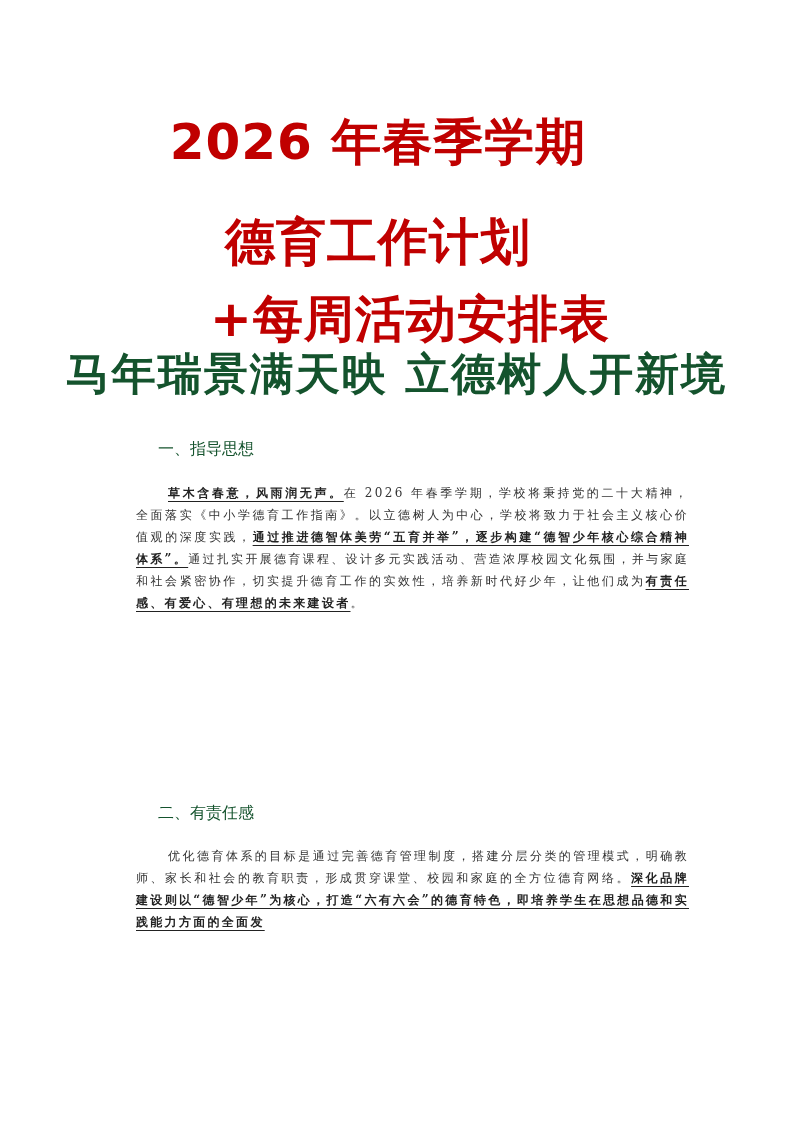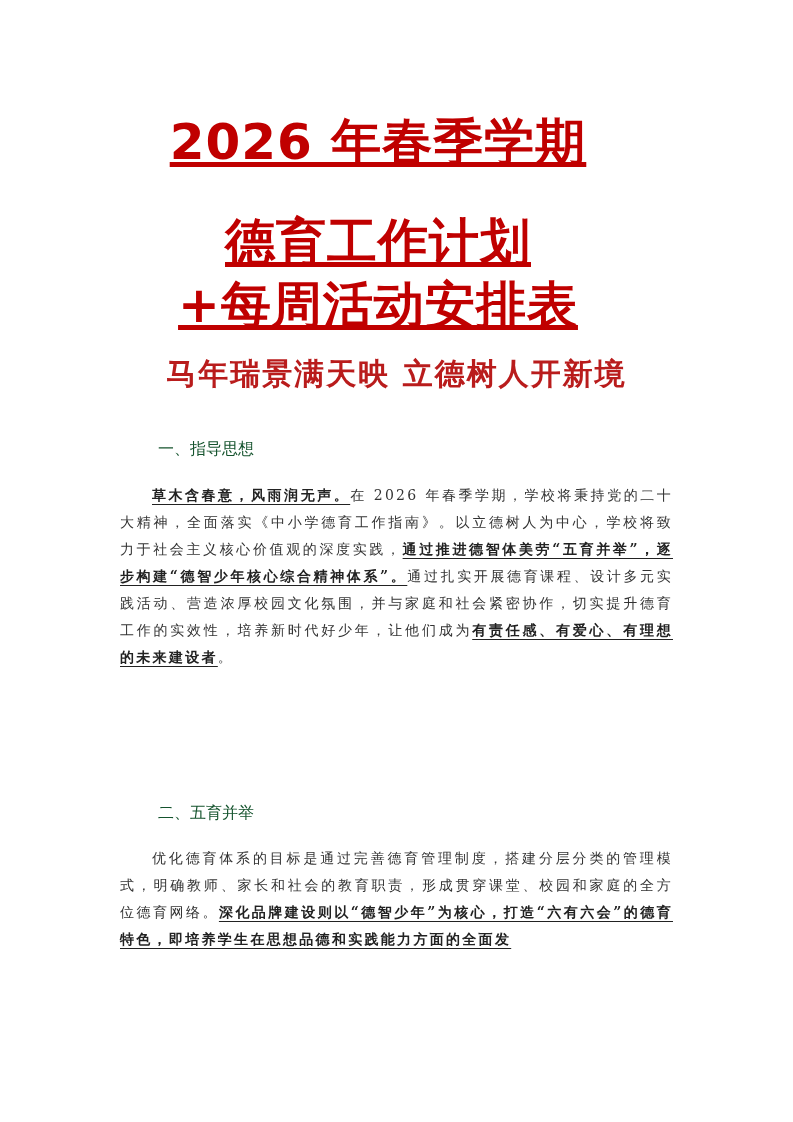--- a/index.html
+++ b/index.html
@@ -1,42 +1,42 @@
 <!DOCTYPE html>
 <html><head>
 <meta charset="utf-8">
 <style>
   html, body { margin:0; padding:0; background:#ffffff; }
   body { width:793px; height:1122px; position:relative; overflow:hidden;
          font-family:"DejaVu Serif","Liberation Serif",serif; color:#222; }
   .title { position:absolute; left:0; width:756px; text-align:center;
            font-family:"DejaVu Sans","Liberation Sans",sans-serif; font-weight:bold;
-           color:#c00000; font-size:50px; line-height:60px; letter-spacing:1px;text-decoration:underline; }
+           color:#c00000; font-size:50px; line-height:60px; letter-spacing:1px; }
   .t1 { top:112px; }
   .t2 { top:192px;margin-top:20px; }
-  .t3 { top:275px; }
+  .t3 { top:289px;padding-left:32px; }
   .subtitle { position:absolute; left:0; width:793px; top:352px; text-align:center;
               font-family:"DejaVu Serif","Liberation Serif",serif; font-weight:bold;
-              color:#b91c1c; font-size:30px; line-height:44px; letter-spacing:2px; }
+              color:#14532d; font-size:44px; line-height:44px; letter-spacing:2px; }
   .heading { position:absolute; left:158px; font-size:16px; line-height:24px; color:#14532d; }
   .h1 { top:437px; }
   .h2 { top:801px; }
-  .para { position:absolute; left:120px; width:553px; font-size:14px;
-          line-height:27px; text-align:justify; text-indent:32px; color:#333;
+  .para { position:absolute; left:136px; width:553px; font-size:12px;
+          line-height:22px; text-align:justify; text-indent:32px; color:#333;
           letter-spacing:2.3px; }
   .p1 { top:482px; }
   .p2 { top:845px; }
   .u { text-decoration:underline; text-underline-offset:4px; font-weight:bold; color:#222; }
 </style>
 </head>
 <body>
 
 <div class="title t1">2026 年春季学期</div>
 <div class="title t2">德育工作计划</div>
 <div class="title t3">+每周活动安排表</div>
 
 <div class="subtitle">马年瑞景满天映  立德树人开新境</div>
 
 <div class="heading h1">一、指导思想</div>
 <div class="para p1"><span class="u">草木含春意，风雨润无声。</span><span>在 2026 年春季学期，学校将秉持党的二十大精神，全面落实《中小学德育工作指南》。以立德树人为中心，学校将致力于社会主义核心价值观的深度实践，</span><span class="u">通过推进德智体美劳“五育并举”，逐步构建“德智少年核心综合精神体系”。</span><span>通过扎实开展德育课程、设计多元实践活动、营造浓厚校园文化氛围，并与家庭和社会紧密协作，切实提升德育工作的实效性，培养新时代好少年，让他们成为</span><span class="u">有责任感、有爱心、有理想的未来建设者</span><span>。</span></div>
 
-<div class="heading h2">二、五育并举</div>
+<div class="heading h2">二、有责任感</div>
 <div class="para p2"><span>优化德育体系的目标是通过完善德育管理制度，搭建分层分类的管理模式，明确教师、家长和社会的教育职责，形成贯穿课堂、校园和家庭的全方位德育网络。</span><span class="u">深化品牌建设则以“德智少年”为核心，打造“六有六会”的德育特色，即培养学生在思想品德和实践能力方面的全面发</span></div>
 
 </body></html>

